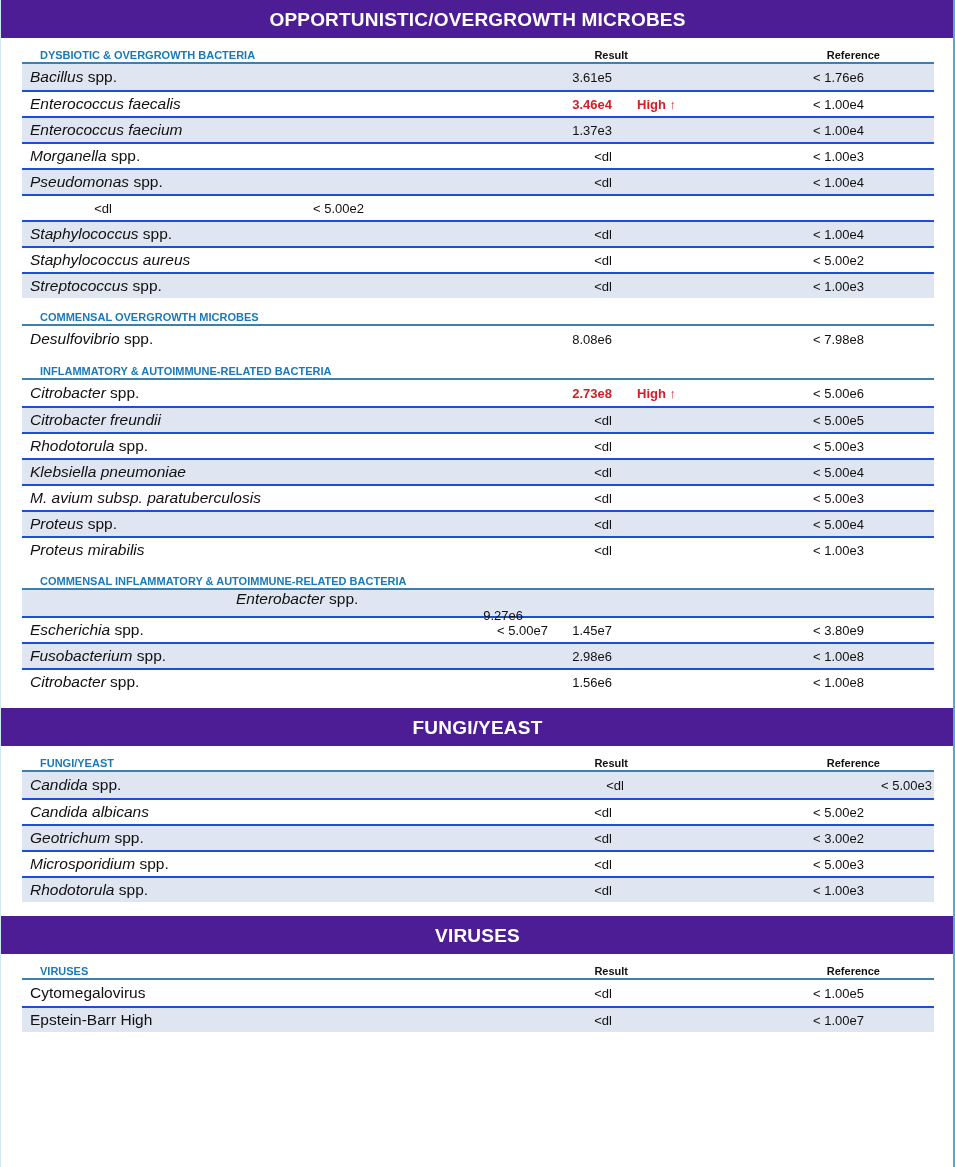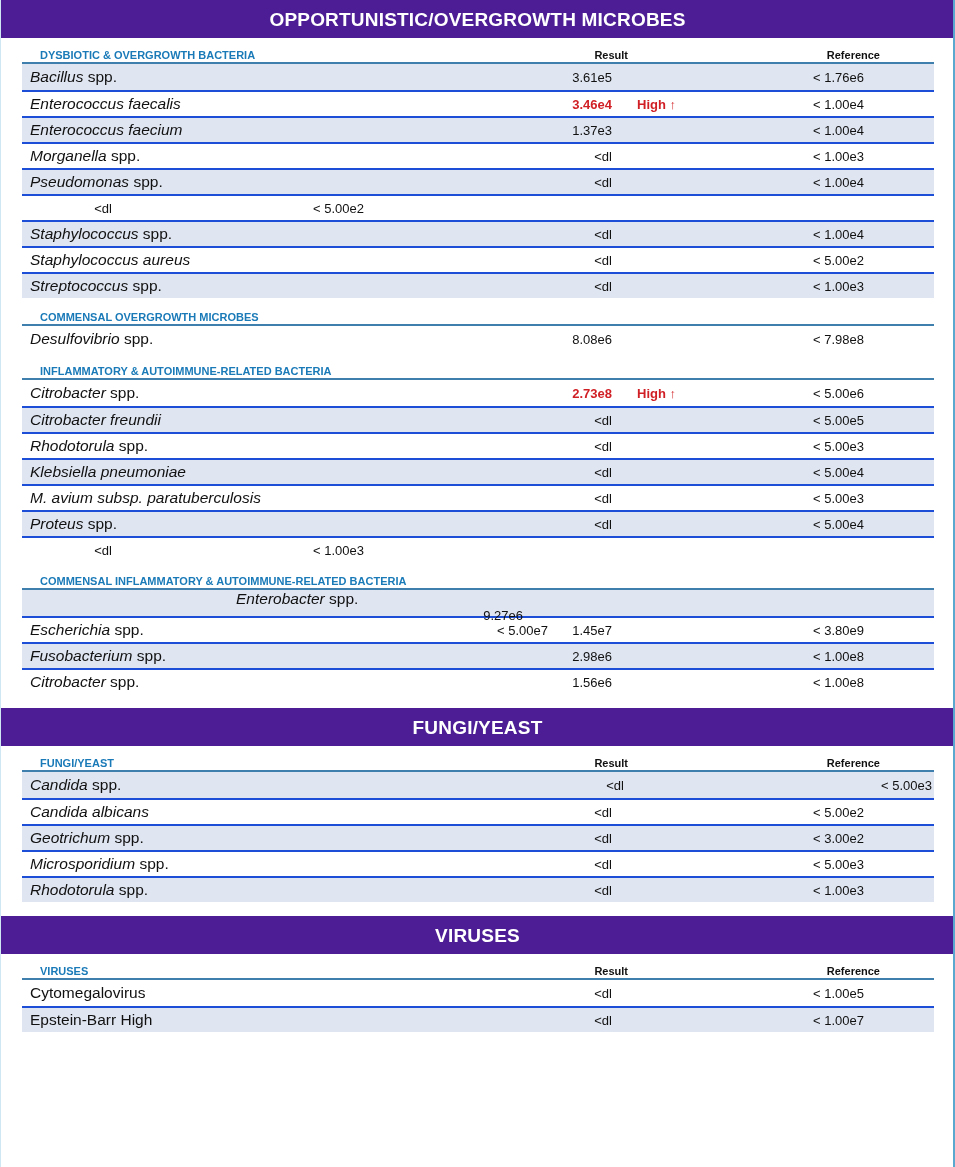--- a/index.html
+++ b/index.html
@@ -163,20 +163,21 @@
     <span class="flag"></span>
     <span class="ref">&lt; 5.00e3</span>
   </div>
             <div class="row shaded">
     <span class="name"><span class="sp">Proteus</span><span> spp.</span></span>
     <span class="result">&lt;dl</span>
     <span class="flag"></span>
     <span class="ref">&lt; 5.00e4</span>
   </div>
             <div class="row">
+    <span class="name"><span class="sp">Proteus mirabilis</span><span></span></span>
     <span class="result">&lt;dl</span>
     <span class="flag"></span>
     <span class="ref">&lt; 1.00e3</span>
   </div>
           </div>
   </div>
         <div class="group">
     <div class="group-header">
       <span class="group-title">COMMENSAL INFLAMMATORY &amp; AUTOIMMUNE-RELATED BACTERIA</span>
       <span class="col-result-h"></span>

